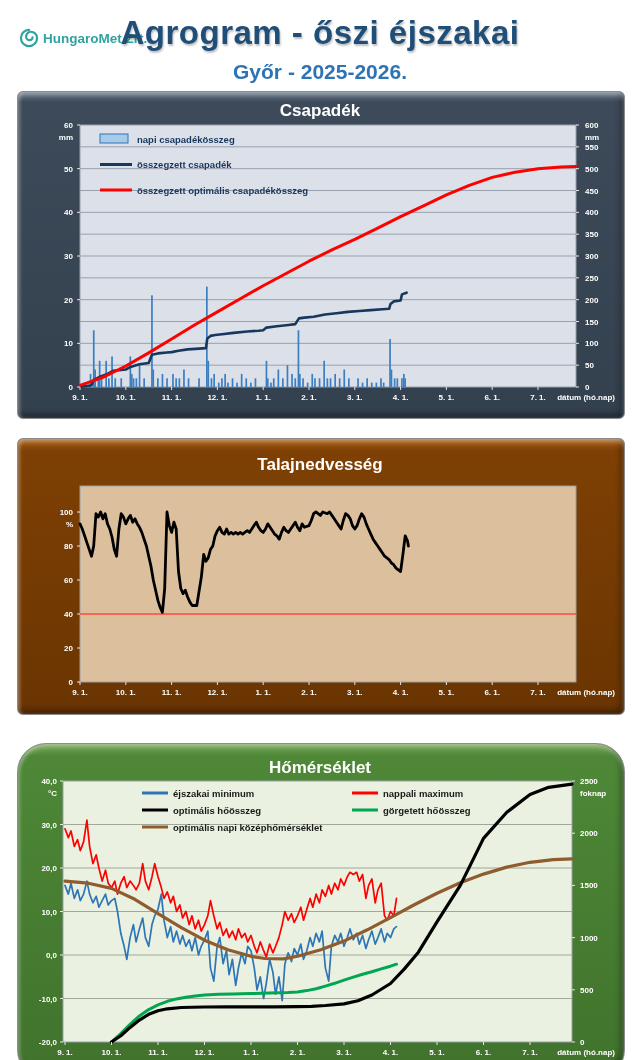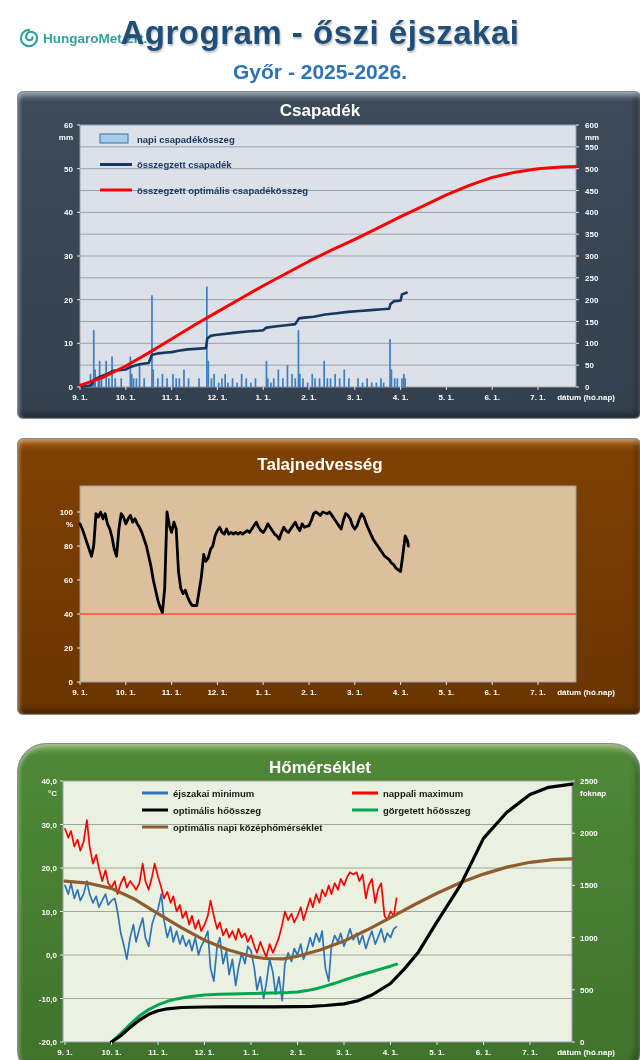--- a/index.html
+++ b/index.html
@@ -8,21 +8,21 @@
   .header{position:absolute;top:0;left:0;width:640px;height:64px;}
   .logo{position:absolute;left:18px;top:27px;display:flex;align-items:center;gap:3px;}
   .logo-text{font-size:13.5px;font-weight:700;color:#2FA3A0;}
   .main-title{position:absolute;top:14px;left:0;width:640px;text-align:center;
       font-size:33px;font-weight:bold;color:#1F4E79;letter-spacing:0.5px;
       text-shadow:1px 2px 2px rgba(0,0,0,0.25);}
   .sub-title{position:absolute;top:60px;left:0;width:640px;text-align:center;
       font-size:21px;font-weight:bold;color:#2E74B5;}
   .panel{position:absolute;left:17px;width:606px;border:1px solid #8c8c8c;border-radius:6px;
       box-shadow:inset 0 3px 4px rgba(255,255,255,0.35), inset 3px 0 3px rgba(255,255,255,0.15),
-                 inset -3px -4px 6px rgba(0,0,0,0.4);padding-left:16px;}
+                 inset -3px -4px 6px rgba(0,0,0,0.4);}
   .panel svg{position:absolute;left:1px;top:1px;}
   .p-csapadek{top:91px;height:326px;background:linear-gradient(180deg,#66778a 0,#3d4a59 10px,#33404e 100%);}
   .p-talajnedvesseg{top:438px;height:275px;background:linear-gradient(180deg,#a95f16 0,#7e4004 12px,#6a3502 100%);}
   .p-homerseklet{top:743px;height:334px;background:linear-gradient(180deg,#76a555 0,#4e8837 12px,#40722c 100%);border-radius:29px;}
   svg text{font-family:"Liberation Sans",sans-serif;}
 </style>
 </head>
 <body>
 
 <div class="page">

